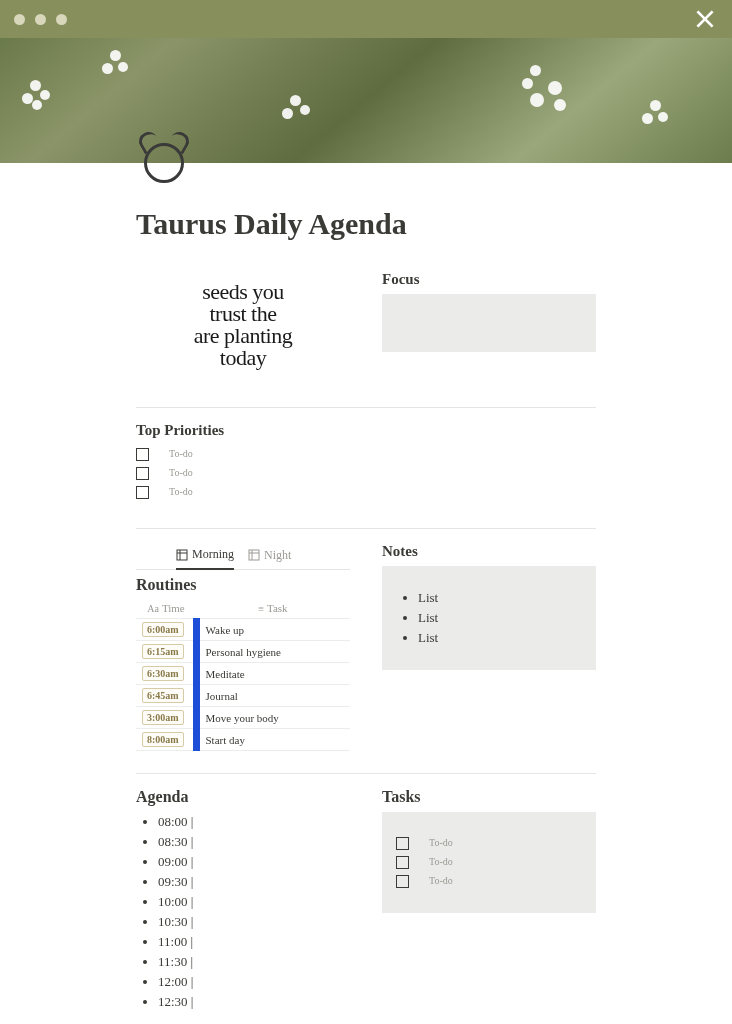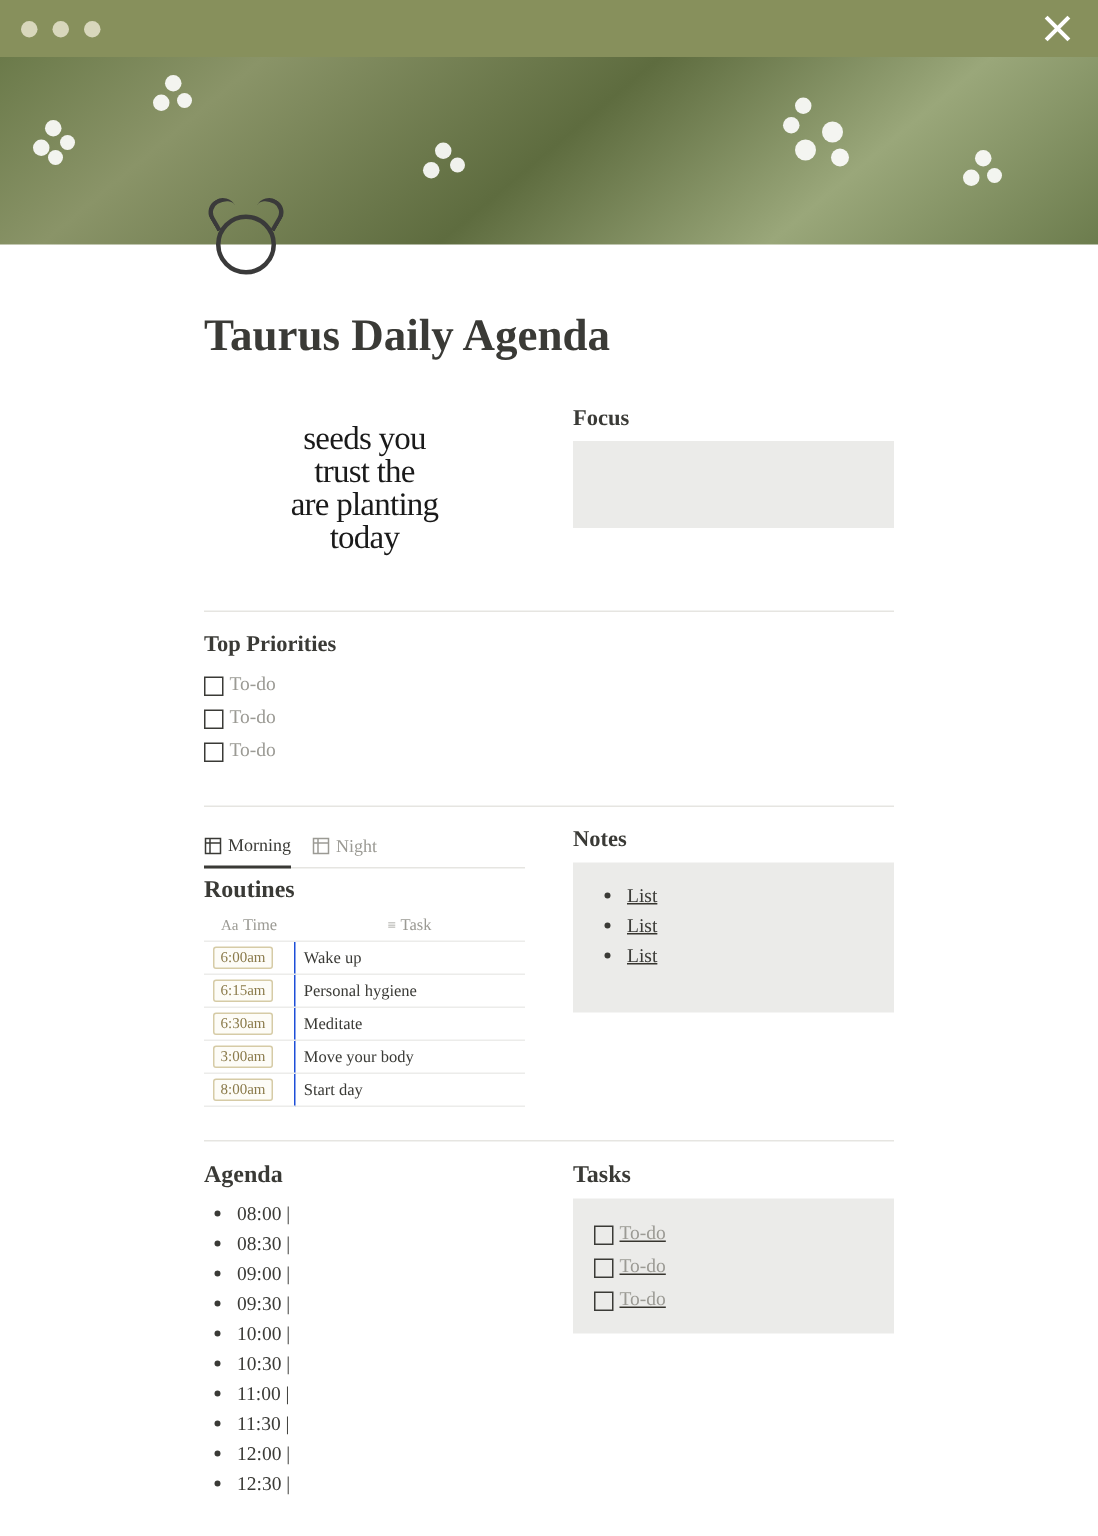--- a/index.html
+++ b/index.html
@@ -115,38 +115,37 @@
 
 .section-label {
   font-weight: 700;
   font-size: 15px;
   color: #3a3a36;
   margin-bottom: 6px;
 }
 .gray-box {
   background: #ebebe9;
   min-height: 58px;
-  padding: 12px 14px;
-  text-decoration: underline;
+  padding: 22px 14px;
 }
 .gray-box.small { min-height: 100px; }
 
 .divider {
   border: none;
   border-top: 1px solid #e6e5e1;
   margin: 10px 0 14px;
 }
 
 .todo-list { margin-top: 6px; }
 .todo-item {
   display: flex;
-  align-items: flex-end;
-  gap: 4px;
+  align-items: flex-start;
+  gap: 20px;
   padding: 3px 0;
-  font-size: 13px;
+  font-size: 10px;
   color: #9b9a94;
 }
 .checkbox {
   width: 13px; height: 13px;
   border: 1.5px solid #3a3a36;
   flex-shrink: 0;
 }
 
 .tabs {
   display: flex;
@@ -157,20 +156,21 @@
 }
 .tab {
   display: flex; align-items: center; gap: 4px;
   padding: 4px 0 6px;
 }
 .tab.active {
   color: #3a3a36;
   border-bottom: 2px solid #3a3a36;
   margin-bottom: -1px;
   font-weight: 500;
+  margin-left: 40px;
 }
 .tab-icon { width: 12px; height: 12px; }
 
 .sub-heading {
   font-weight: 700;
   font-size: 16px;
   color: #3a3a36;
   padding: 6px 0 4px;
 }
 
@@ -181,21 +181,21 @@
   color: #9b9a94;
   padding: 4px 6px;
   border-bottom: 1px solid #ececea;
 }
 .routine-table th .th-icon { margin-right: 3px; font-size: 10px; }
 .routine-table td {
   padding: 3px 6px;
   border-bottom: 1px solid #ececea;
   vertical-align: middle;
 }
-.routine-table td.time-cell { width: 60px; border-right: 1px solid #1d4ed8; }
+.routine-table td.time-cell { width: 60px; border-right: 7px solid #1d4ed8; font-weight: bold; }
 .time-chip {
   display: inline-block;
   border: 1px solid #d6cba6;
   color: #8a7a4a;
   font-size: 10px;
   padding: 1px 4px;
   border-radius: 2px;
   background: #fdfcf7;
 }
 .routine-table td.task-cell { color: #3a3a36; }
@@ -327,20 +327,24 @@
             </tr>
             <tr>
               <td class="time-cell"><span class="time-chip">6:15am</span></td>
               <td class="task-cell">Personal hygiene</td>
             </tr>
             <tr>
               <td class="time-cell"><span class="time-chip">6:30am</span></td>
               <td class="task-cell">Meditate</td>
             </tr>
             <tr>
+              <td class="time-cell"><span class="time-chip">6:45am</span></td>
+              <td class="task-cell">Journal</td>
+            </tr>
+            <tr>
               <td class="time-cell"><span class="time-chip">3:00am</span></td>
               <td class="task-cell">Move your body</td>
             </tr>
             <tr>
               <td class="time-cell"><span class="time-chip">8:00am</span></td>
               <td class="task-cell">Start day</td>
             </tr>
           </tbody>
       </table>
     </div>

